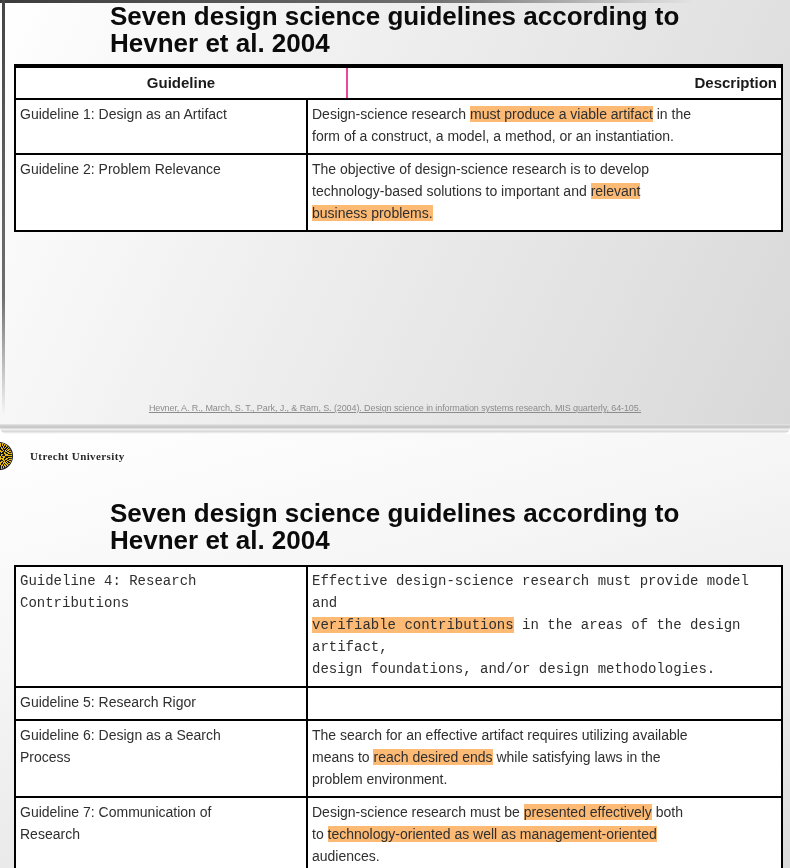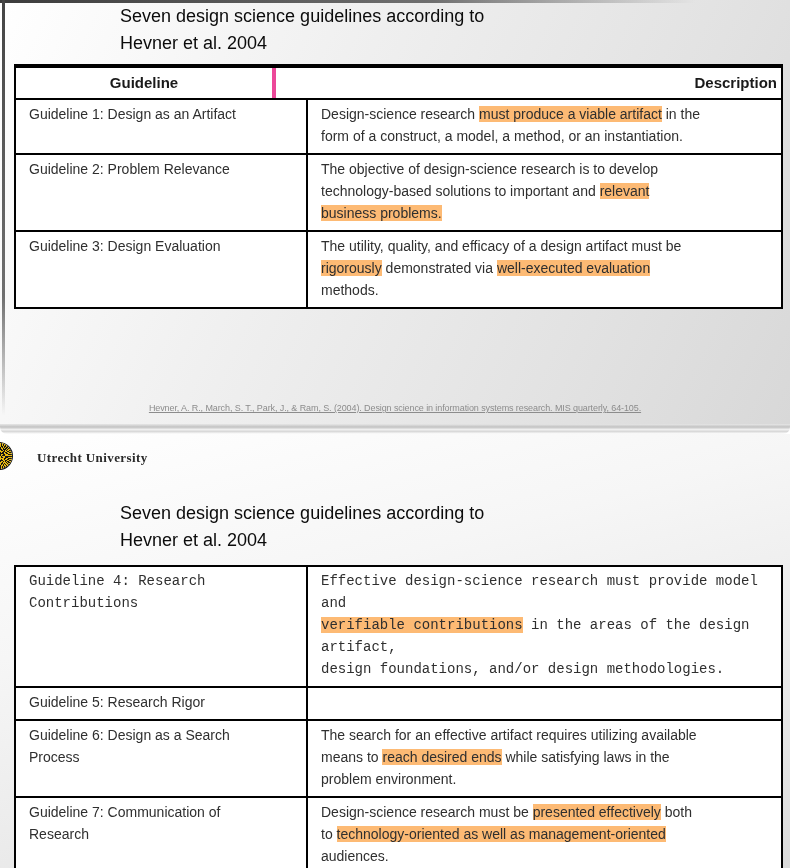--- a/index.html
+++ b/index.html
@@ -31,22 +31,22 @@
     background: linear-gradient(180deg, #e7e7e7 0%, #c2c2c2 30%, #efefef 55%, #d9d9d9 75%, #ffffff 100%);
     border-radius: 0 0 7px 7px;
   }
   #slide2 {
     top: 434px; height: 434px;
     background: linear-gradient(165deg, #ffffff 0%, #f6f6f6 35%, #e8e8e8 72%, #dadada 100%);
   }
 
   
   .slide-title {
-    position: absolute; left: 120px;
-    font-size: 18px; font-weight: normal; color: #0b0b0b;
+    position: absolute; left: 110px;
+    font-size: 26px; font-weight: bold; color: #0b0b0b;
     line-height: 27px; letter-spacing: 0px;
   }
   #slide1 .slide-title { top: 3px; }
   #slide2 .slide-title { top: 66px; }
 
   
   .gtable {
     position: absolute; left: 14px; width: 769px;
     background: #ffffff; border: 2px solid #000;
   }
@@ -57,28 +57,28 @@
     height: 36px; line-height: 36px;
     background: #000000; color: #ffffff;
     font-size: 15px; font-weight: bold;
     padding-left: 10px;
   }
   .tbl-colhead { display: flex; border-top: 2px solid #000; }
   .tbl-colhead .hcell {
     font-size: 15px; font-weight: bold; color: #1a1a1a;
     text-align: center; padding: 6px 4px 7px 4px;
   }
-  .hcell.c1 { width: 260px; border-right: 4px solid #ec4899; }
+  .hcell.c1 { width: 332px; border-right: 2px solid #ec4899; }
   .hcell.c2 { flex: 1; text-align: right; }
 
   .t-row { display: flex; border-top: 2px solid #000; }
   #table2 .t-row:first-child { border-top: none; font-family: Liberation Mono, monospace; }
   .t-cell {
     font-size: 14px; color: #2f2f2f; line-height: 22px;
-    padding: 3px 9px 6px 13px; white-space: pre-wrap;
+    padding: 3px 9px 6px 4px; white-space: pre-wrap;
   }
   .t-guideline { width: 292px; border-right: 2px solid #000; }
   .t-desc { flex: 1; }
   .hl { background: #fdba74; box-decoration-break: clone; -webkit-box-decoration-break: clone; }
 
   
   #citation {
     position: absolute; top: 403px; left: 0; width: 790px;
     text-align: center; font-size: 9px; color: #8c8c8c;
     letter-spacing: -0.1px;
@@ -87,23 +87,23 @@
   #citation .it { }
 
   
   #uu-logo-mark {
     position: absolute; left: -14px; top: 9px;
     width: 26px; height: 26px; border-radius: 50%;
     background: repeating-conic-gradient(#141414 0deg 5deg, #e8b90f 5deg 10deg);
     box-shadow: 0 0 0 1px #101010;
   }
   #uu-logo-text {
-    position: absolute; left: 37px; top: 16px;
+    position: absolute; left: 30px; top: 16px;
     font-family: "Liberation Serif", serif;
-    font-size: 13px; font-weight: bold; color: #2a2a2a;
+    font-size: 11px; font-weight: bold; color: #2a2a2a;
     letter-spacing: 0.4px;
   }
 </style>
 </head>
 <body>
 
 <div class="slide" id="slide1">
 
   <div class="slide-title">
     <div>Seven design science guidelines according to</div>
@@ -119,26 +119,20 @@
         <div class="t-row">
           <div class="t-cell t-guideline">Guideline 1: Design as an Artifact</div>
           <div class="t-cell t-desc"><span>Design-science research </span><span class="hl">must produce a viable artifact</span><span> in the
 form of a construct, a model, a method, or an instantiation.</span></div>
         </div>
         <div class="t-row">
           <div class="t-cell t-guideline">Guideline 2: Problem Relevance</div>
           <div class="t-cell t-desc"><span>The objective of design-science research is to develop
 technology-based solutions to important and </span><span class="hl">relevant
 business problems.</span></div>
-        </div>
-        <div class="t-row">
-          <div class="t-cell t-guideline">Guideline 3: Design Evaluation</div>
-          <div class="t-cell t-desc"><span>The utility, quality, and efficacy of a design artifact must be
-</span><span class="hl">rigorously</span><span> demonstrated via </span><span class="hl">well-executed evaluation</span><span>
-methods.</span></div>
         </div>
       </div>
   </div>
 
   <div id="citation">
     <span class="cit-inner"><span>Hevner, A. R., March, S. T., Park, J., &amp; Ram, S. (2004). Design science in information systems research. </span><span class="it">MIS quarterly</span><span>, 64-105.</span></span>
   </div>
 </div>
 
 <div id="slide-separator"></div>

